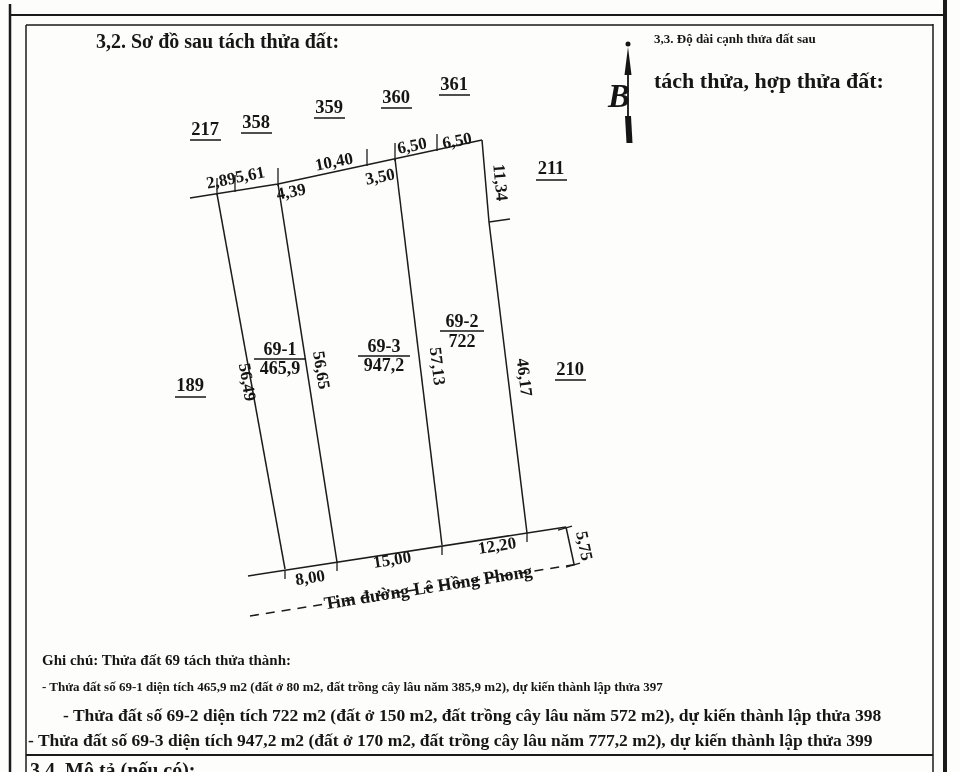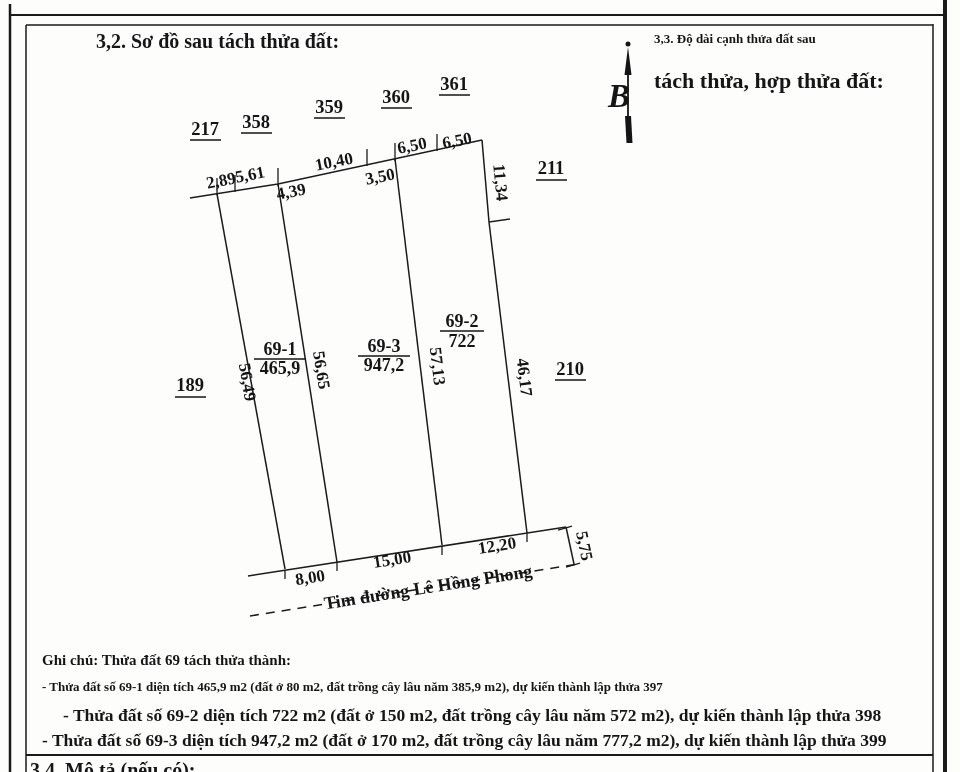--- a/index.html
+++ b/index.html
@@ -19,21 +19,21 @@
   .parc{font-size:18.5px;}
   .roadt{font-size:18px;}
   .north-b{font-size:33px;font-style:italic;}
   .htxt{position:absolute;font-weight:700;white-space:nowrap;line-height:1.15;}
   .h32{left:96px;top:30px;font-size:20px;}
   .h33a{left:654px;top:32px;font-size:13px;}
   .h33b{left:654px;top:68px;font-size:22px;}
   .ntitle{left:42px;top:652px;font-size:15px;}
   .nitem1{left:42px;top:680px;font-size:13px;}
   .nitem2{left:42px;top:705px;font-size:17.5px;margin-left:21px;}
-  .nitem3{left:42px;top:730px;font-size:17.5px;}
+  .nitem3{left:28px;top:730px;font-size:17.5px;}
   .h34{left:30px;top:759px;font-size:20px;}
 </style>
 </head>
 <body>
 
 <svg class="art" viewBox="0 0 960 772">
 
   <g stroke="#1a1a1a">
     <line x1="10" y1="4" x2="10" y2="772" stroke-width="2.5"></line>
     <line x1="26" y1="25" x2="26" y2="772" stroke-width="1.5"></line>

